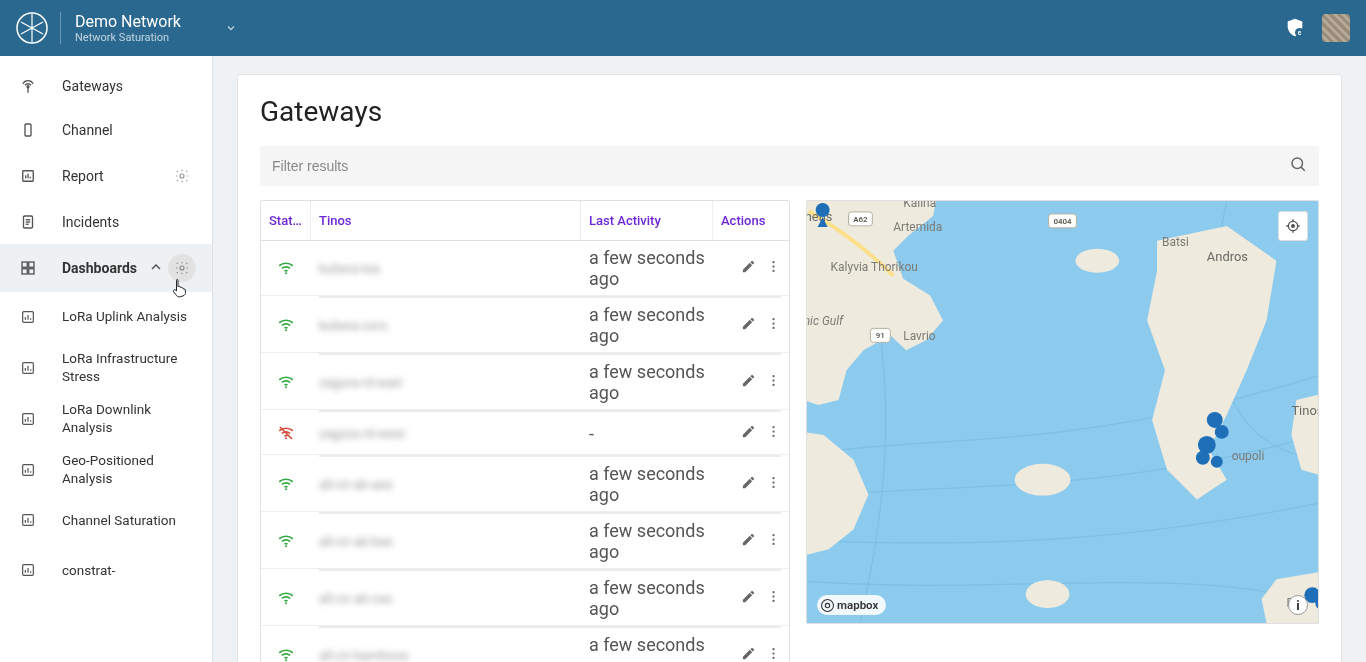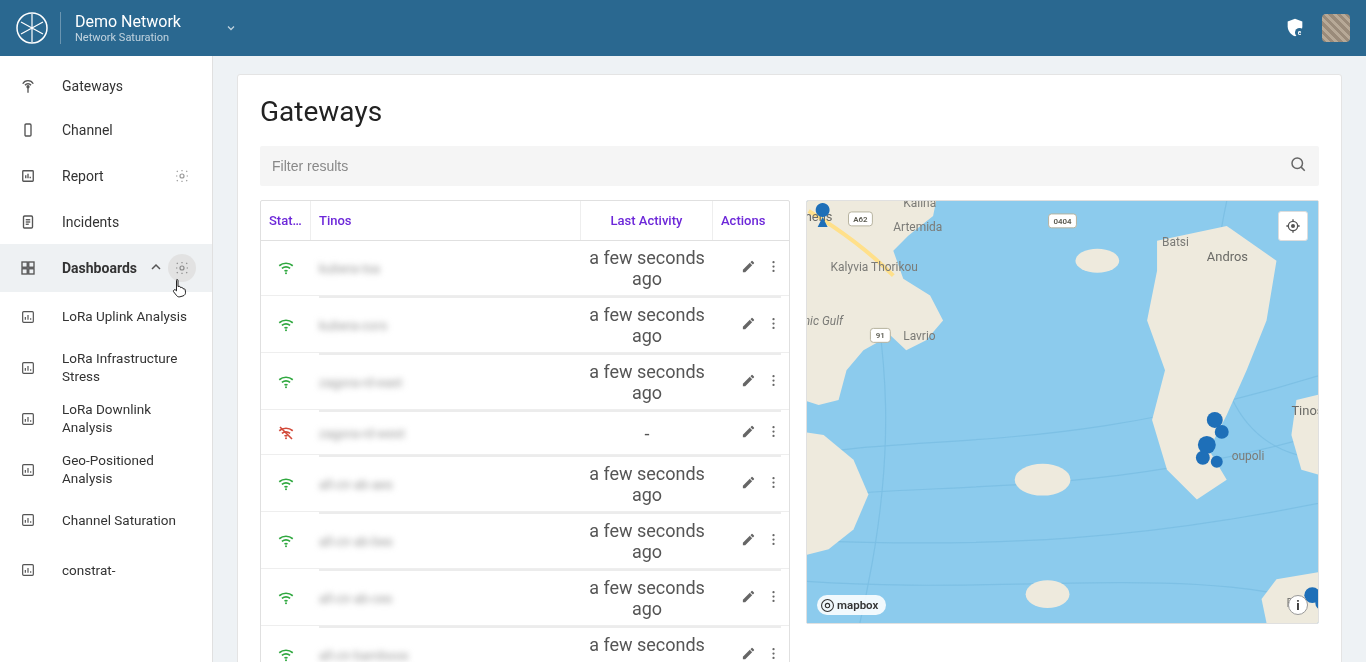--- a/index.html
+++ b/index.html
@@ -45,21 +45,21 @@
   .filter-row { position: relative; margin-bottom: 14px; }
   .filter-input { width: 100%; border: none; background: #f5f5f5; padding: 12px 40px 12px 12px; font-size: 14px; color: #555; border-radius: 2px; }
   .filter-input::placeholder { color: #888; }
   .filter-search-icon { position: absolute; right: 12px; top: 50%; transform: translateY(-50%); color: #666; }
 
   .content-grid { display: flex; gap: 16px; }
   .table-panel { width: 530px; border: 1px solid #e0e0e0; border-radius: 2px; display: flex; flex-direction: column; }
   .table-head { display: flex; border-bottom: 1px solid #e0e0e0; font-size: 13px; color: #6d28d9; font-weight: 500; }
   .col-status { width: 50px; padding: 12px 8px; border-right: 1px solid #eee; overflow:hidden; text-overflow:ellipsis; white-space:nowrap; }
   .col-name { flex: 1; padding: 12px 8px; border-right: 1px solid #eee; }
-  .col-activity { width: 132px; padding: 12px 8px; border-right: 1px solid #eee; text-align: center; }
+  .col-activity { width: 132px; padding: 12px 8px; border-right: 1px solid #eee; }
   .col-actions { width: 76px; padding: 12px 8px; }
   .table-body { flex: 1; overflow: hidden; }
   .row { display: flex; border-bottom: 1px solid #eee; font-size: 13px; align-items: center; min-height: 32px; }
   .row .col-status { display:flex; align-items:center; justify-content:center; border-right: none; }
   .row .col-name, .row .col-activity, .row .col-actions { border-right: none; padding: 6px 8px; }
   .row .col-activity { color: #555; font-size: 18px; }
   .blur { filter: blur(3px); color: #999; }
   .wifi-up svg { stroke: #2fa83f; }
   .wifi-down svg { stroke: #d24a3a; }
   .row-actions { display:flex; align-items:center; justify-content:flex-end; gap:10px; color:#666; }

